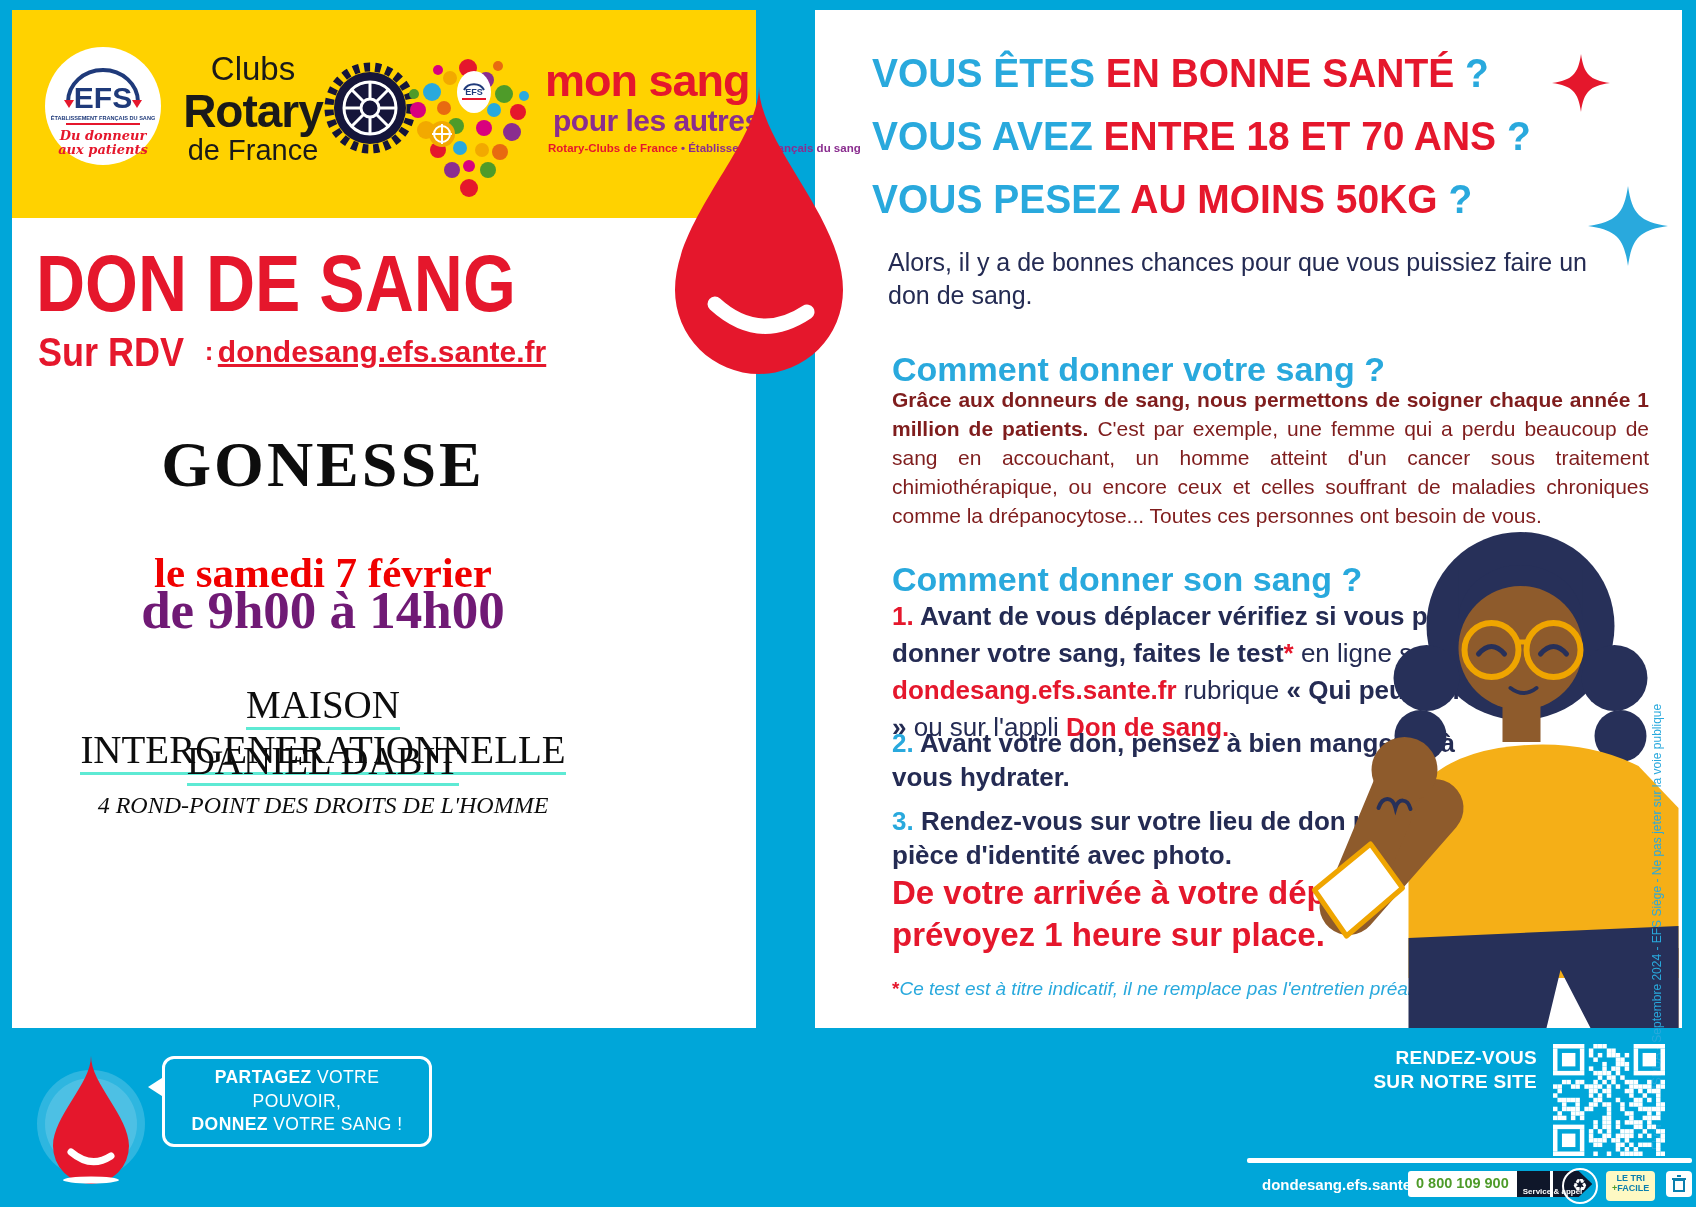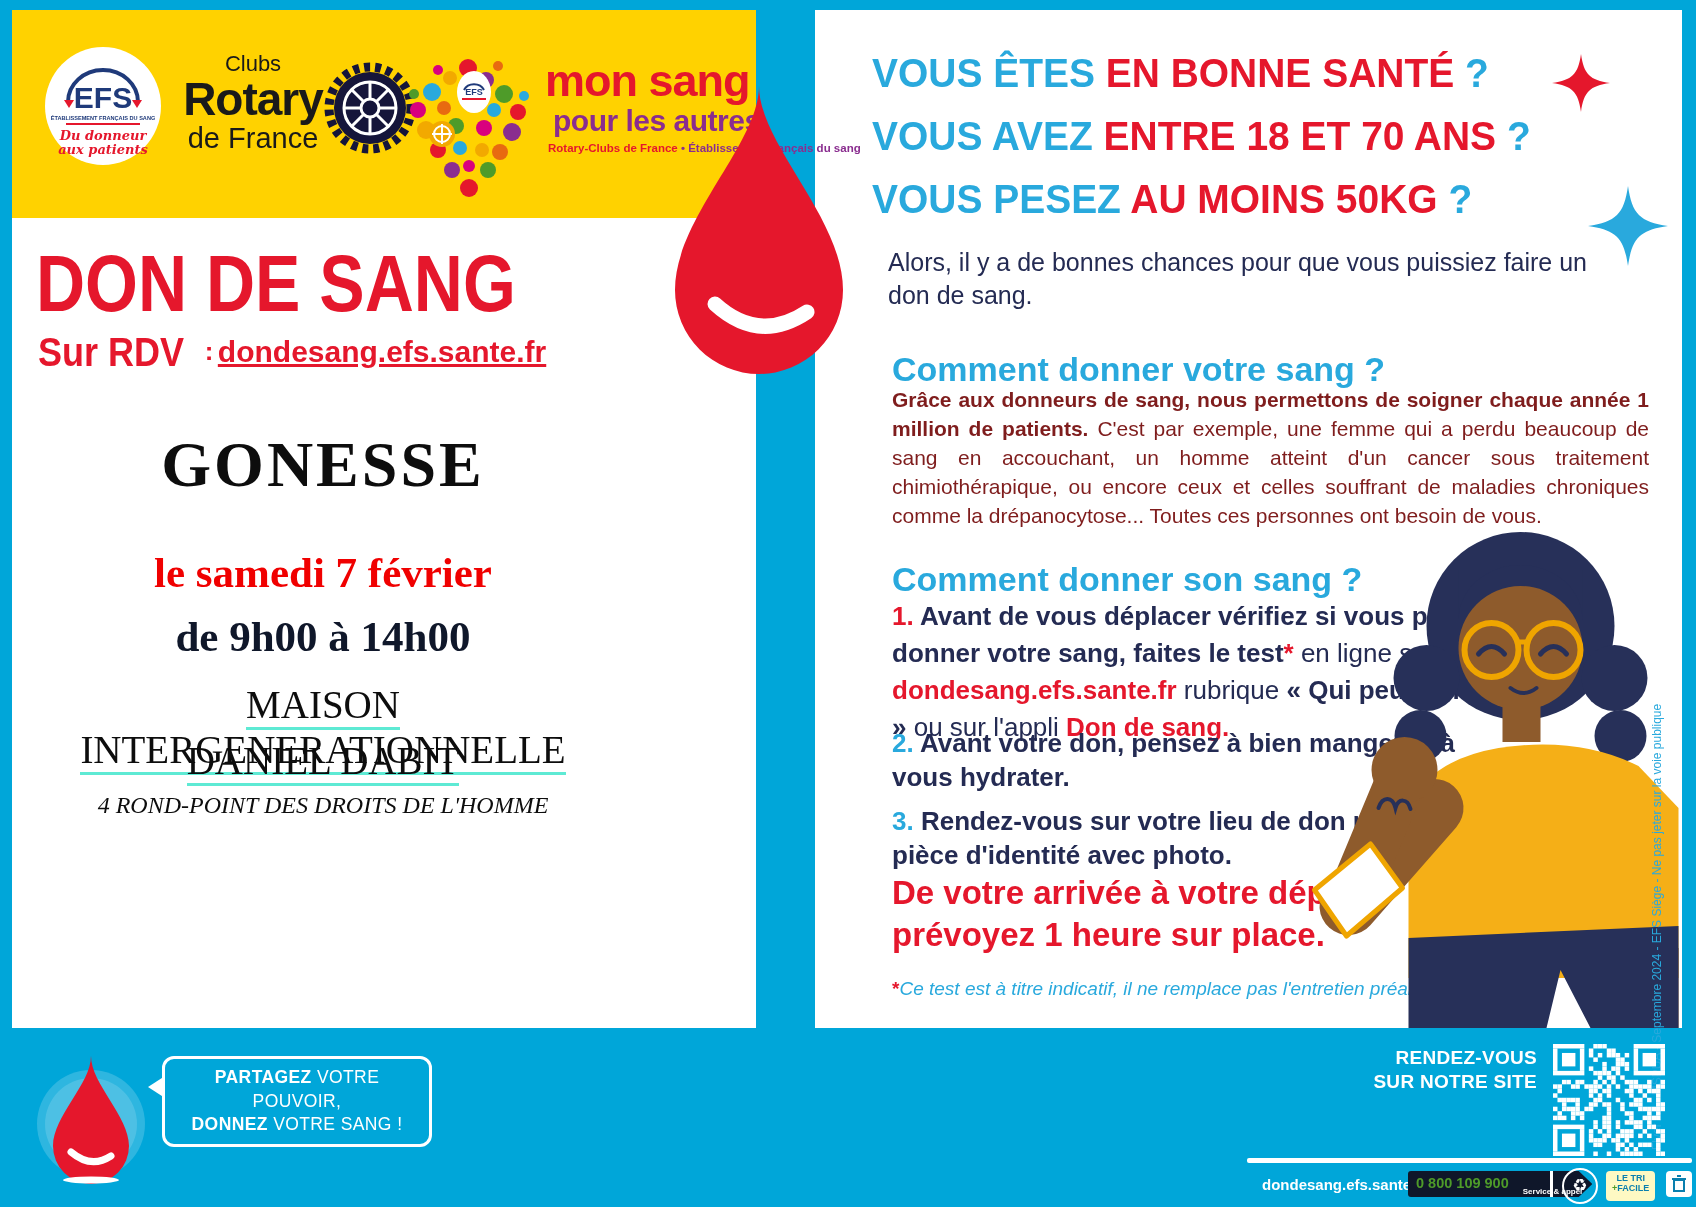--- a/index.html
+++ b/index.html
@@ -3,37 +3,37 @@
 <meta charset="utf-8">
 <style>
   html,body{margin:0;padding:0;background:#00A6D9;font-family:"Liberation Sans",sans-serif;}
   .page{position:relative;width:1696px;height:1207px;background:#00A6D9;overflow:hidden;}
   .abs{position:absolute;}
   .panel{position:absolute;background:#ffffff;}
   
   #yellow-band{left:12px;top:10px;width:744px;height:208px;background:#FFD200;position:absolute;}
   .efs-logo{left:44px;top:46px;width:118px;height:120px;position:absolute;}
   .rotary-text{position:absolute;left:178px;top:52px;width:150px;text-align:center;color:#1a1a1a;line-height:1.05;}
-  .rotary-text .l1{font-size:22px;}
+  .rotary-text .l1{font-size:33px;}
   .rotary-text .l2{font-size:46px;font-weight:800;letter-spacing:-1px;}
   .rotary-text .l3{font-size:29px;}
   .monsang-title{position:absolute;left:545px;top:58px;color:#E5172C;font-weight:800;font-size:45px;letter-spacing:-1px;line-height:1;}
   .monsang-sub{position:absolute;left:553px;top:104px;color:#8A2D8F;font-weight:800;font-size:30px;letter-spacing:-0.5px;}
   .monsang-cap{position:absolute;left:548px;top:142px;font-size:11.5px;font-weight:700;white-space:nowrap;}
   .monsang-cap .c1{color:#E5172C;} .monsang-cap .c2{color:#8A2D8F;}
   
   .don-title{position:absolute;left:36px;top:238px;color:#E5172C;font-weight:800;font-size:80px;letter-spacing:0px;transform:scaleX(.85);transform-origin:left top;white-space:nowrap;}
   .rdv-line{position:absolute;left:38px;top:330px;white-space:nowrap;}
   .rdv-label{color:#E5172C;font-weight:800;font-size:40px;transform:scaleX(.9);display:inline-block;transform-origin:left bottom;}
   .rdv-colon{color:#E5172C;font-weight:700;font-size:26px;vertical-align:6px;}
   .rdv-link{color:#E5172C;font-weight:800;font-size:30px;text-decoration:underline;vertical-align:4px;cursor:pointer;}
   .centercol{position:absolute;left:40px;width:566px;text-align:center;}
   .city{top:428px;font-family:"Liberation Serif",serif;font-weight:700;font-size:64px;letter-spacing:3px;color:#0d0d0d;}
   .evdate{top:548px;font-family:"Liberation Serif",serif;font-weight:700;font-size:43px;color:#F00000;}
-  .evhours{top:612px;font-family:"Liberation Serif",serif;font-weight:700;font-size:43px;color:#0f172a;}
+  .evhours{top:580px;font-family:"Liberation Serif",serif;font-weight:700;font-size:53px;color:#701a75;}
   .venue1{top:682px;font-family:"Liberation Serif",serif;font-size:39px;color:#0d0d0d;}
   .venue2{top:738px;font-family:"Liberation Serif",serif;font-size:39px;color:#0d0d0d;}
   .venue1 span,.venue2 span{border-bottom:3px solid #5eead4;padding-bottom:1px;}
   .addr{top:792px;font-family:"Liberation Serif",serif;font-style:italic;font-size:24px;color:#0d0d0d;}
   
   .hline{position:absolute;left:872px;font-weight:800;font-size:41px;white-space:nowrap;transform:scaleX(.95);transform-origin:left top;}
   .hl-lead{color:#29A9DD;} .hl-emph{color:#E5172C;} .hl-q{color:#29A9DD;}
   .intro{position:absolute;left:888px;top:246px;width:700px;color:#242B53;font-size:25px;line-height:1.3;}
   .sec-head{position:absolute;left:892px;color:#29A9DD;font-weight:800;font-size:34px;}
   .why-p{position:absolute;left:892px;top:385px;width:757px;color:#7f1d1d;font-size:21px;line-height:29px;text-align:justify;}
@@ -47,21 +47,21 @@
   .footnote .star{color:#E5172C;font-weight:700;font-style:normal;}
   .side-note{position:absolute;left:1650px;top:590px;height:560px;writing-mode:vertical-rl;transform:rotate(180deg);font-size:12px;color:#29A9DD;white-space:nowrap;}
   
   .bubble{position:absolute;left:162px;top:1056px;width:244px;border:3px solid #fff;border-radius:12px;color:#fff;font-size:17.5px;line-height:1.35;text-align:center;padding:7px 10px;letter-spacing:.4px;}
   .bubble:before{content:"";position:absolute;left:-17px;top:17px;border-top:11px solid transparent;border-bottom:11px solid transparent;border-right:17px solid #fff;}
   .rdvsite{position:absolute;left:1330px;top:1046px;width:207px;text-align:right;color:#fff;font-weight:800;font-size:19px;line-height:1.25;letter-spacing:.3px;}
   .qr{position:absolute;left:1553px;top:1044px;width:112px;height:112px;}
   .f-rule{position:absolute;left:1247px;top:1158px;width:445px;height:5px;background:#fff;border-radius:2px;}
   .f-site{position:absolute;left:1262px;top:1176px;color:#fff;font-weight:800;font-size:15px;cursor:pointer;}
   .f-phone-wrap{position:absolute;left:1408px;top:1171px;display:flex;align-items:stretch;height:26px;}
-  .f-phone{background:#0f172a;border-radius:3px 0 0 3px;color:#4E9B29;font-weight:800;font-size:14.5px;padding:4px 8px 0 8px;}
+  .f-phone{background:#ffffff;border-radius:3px 0 0 3px;color:#4E9B29;font-weight:800;font-size:14.5px;padding:4px 8px 0 8px;}
   .f-serv{background:#0f172a;color:#fff;font-size:8px;font-weight:700;line-height:1.15;padding:16px 10px 0 6px;clip-path:polygon(0 0,82% 0,100% 50%,82% 100%,0 100%);}
   .f-div{position:absolute;left:1550px;top:1171px;width:3px;height:26px;background:#fff;}
   .f-recycle{position:absolute;left:1562px;top:1168px;width:32px;height:32px;border:2.5px solid #fff;border-radius:50%;color:#fff;font-size:17px;line-height:30px;text-align:center;font-family:"DejaVu Sans",sans-serif;}
   .f-tri{position:absolute;left:1606px;top:1171px;height:26px;background:#fef9c3;border-radius:4px;padding:2px 6px;color:#0a7fae;font-weight:800;font-size:9px;line-height:1.15;text-align:center;}
   .f-tri .plus{color:#4E9B29;}
   .f-bin{position:absolute;left:1666px;top:1171px;width:26px;height:26px;background:#fff;border-radius:4px;}
 </style>
 </head>
 <body>
 

